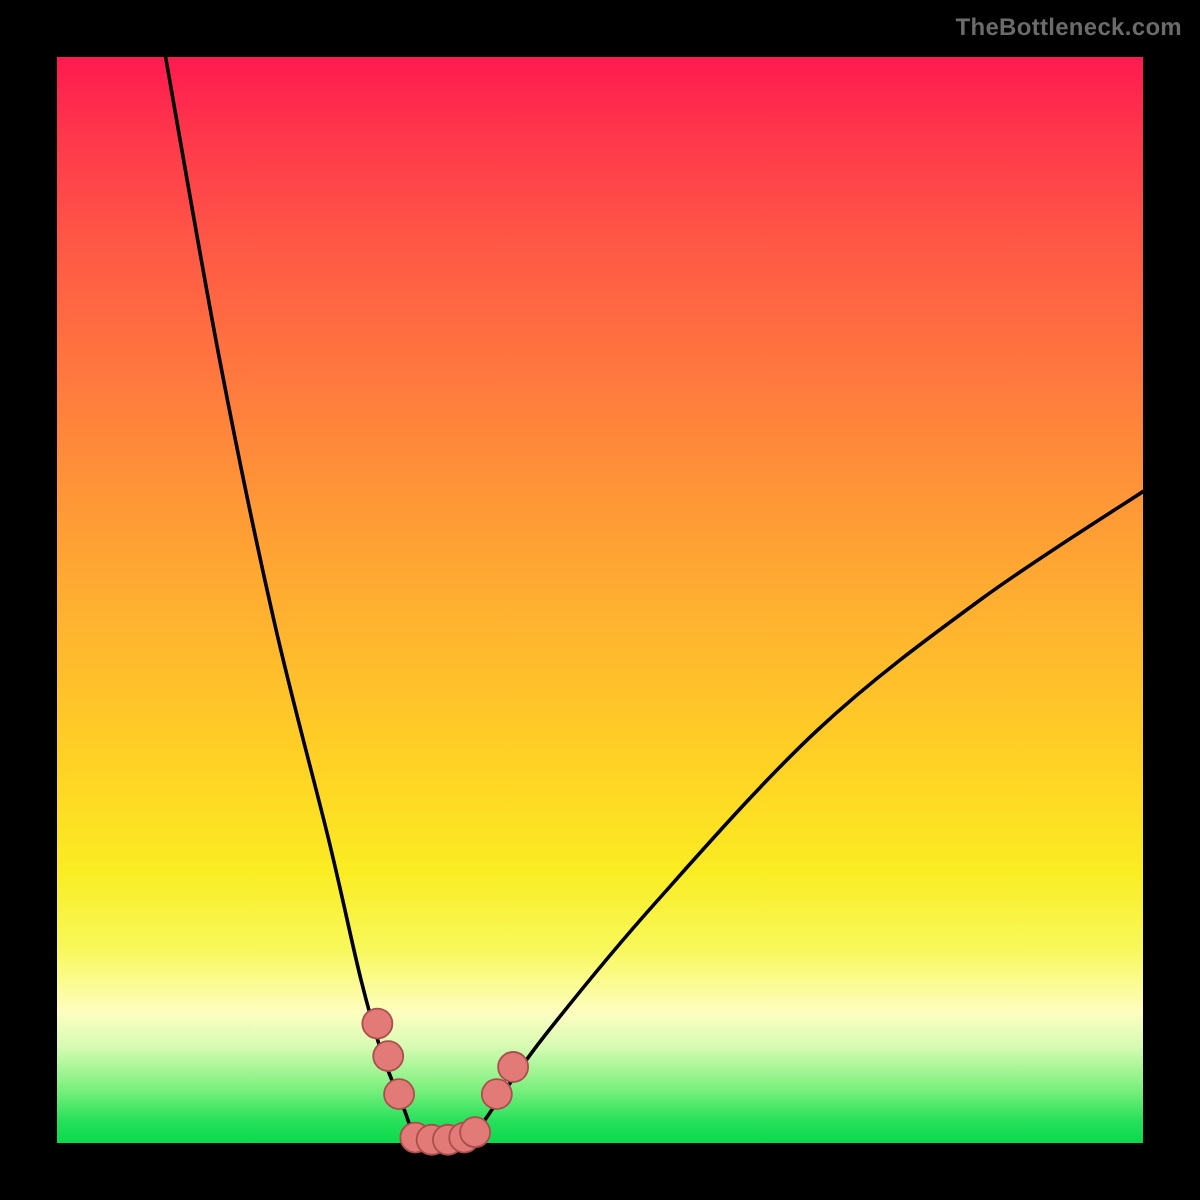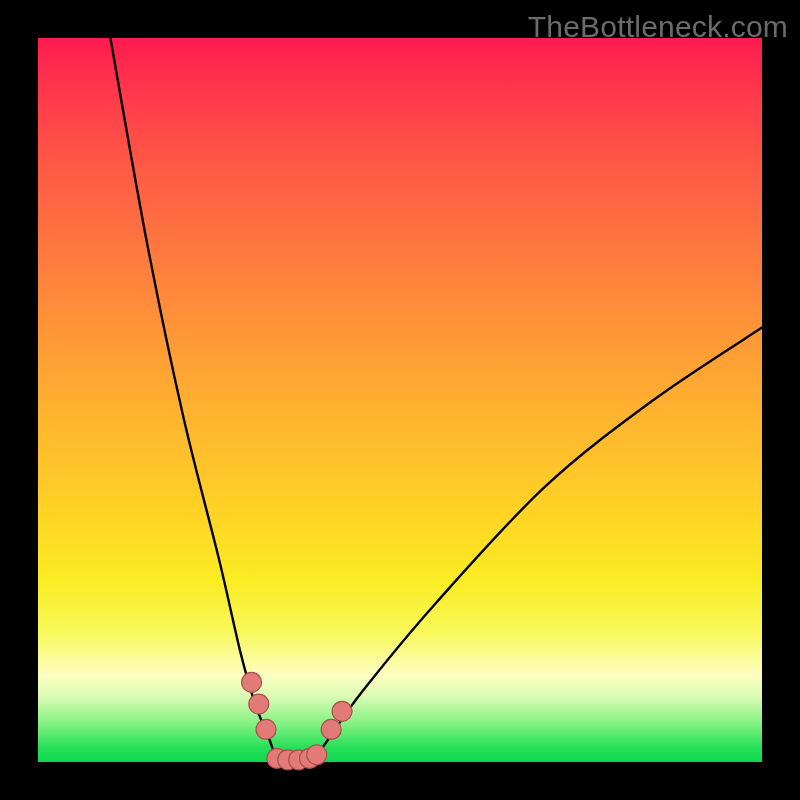--- a/index.html
+++ b/index.html
@@ -41,22 +41,22 @@
       #7cf07e 95%,
       #26e05a 98%,
       #0bd94d 100%
     );
   }
   .watermark {
     position: absolute;
     top: 10px;
     right: 12px;
     color: #6b6b6b;
-    font-size: 30px;
-    font-weight: 400;
+    font-size: 16px;
+    font-weight: 700;
     letter-spacing: 0.2px;
     user-select: none;
   }
   svg.curves {
     position: absolute;
     top: 0;
     left: 0;
     width: 724px;
     height: 724px;
     overflow: visible;

